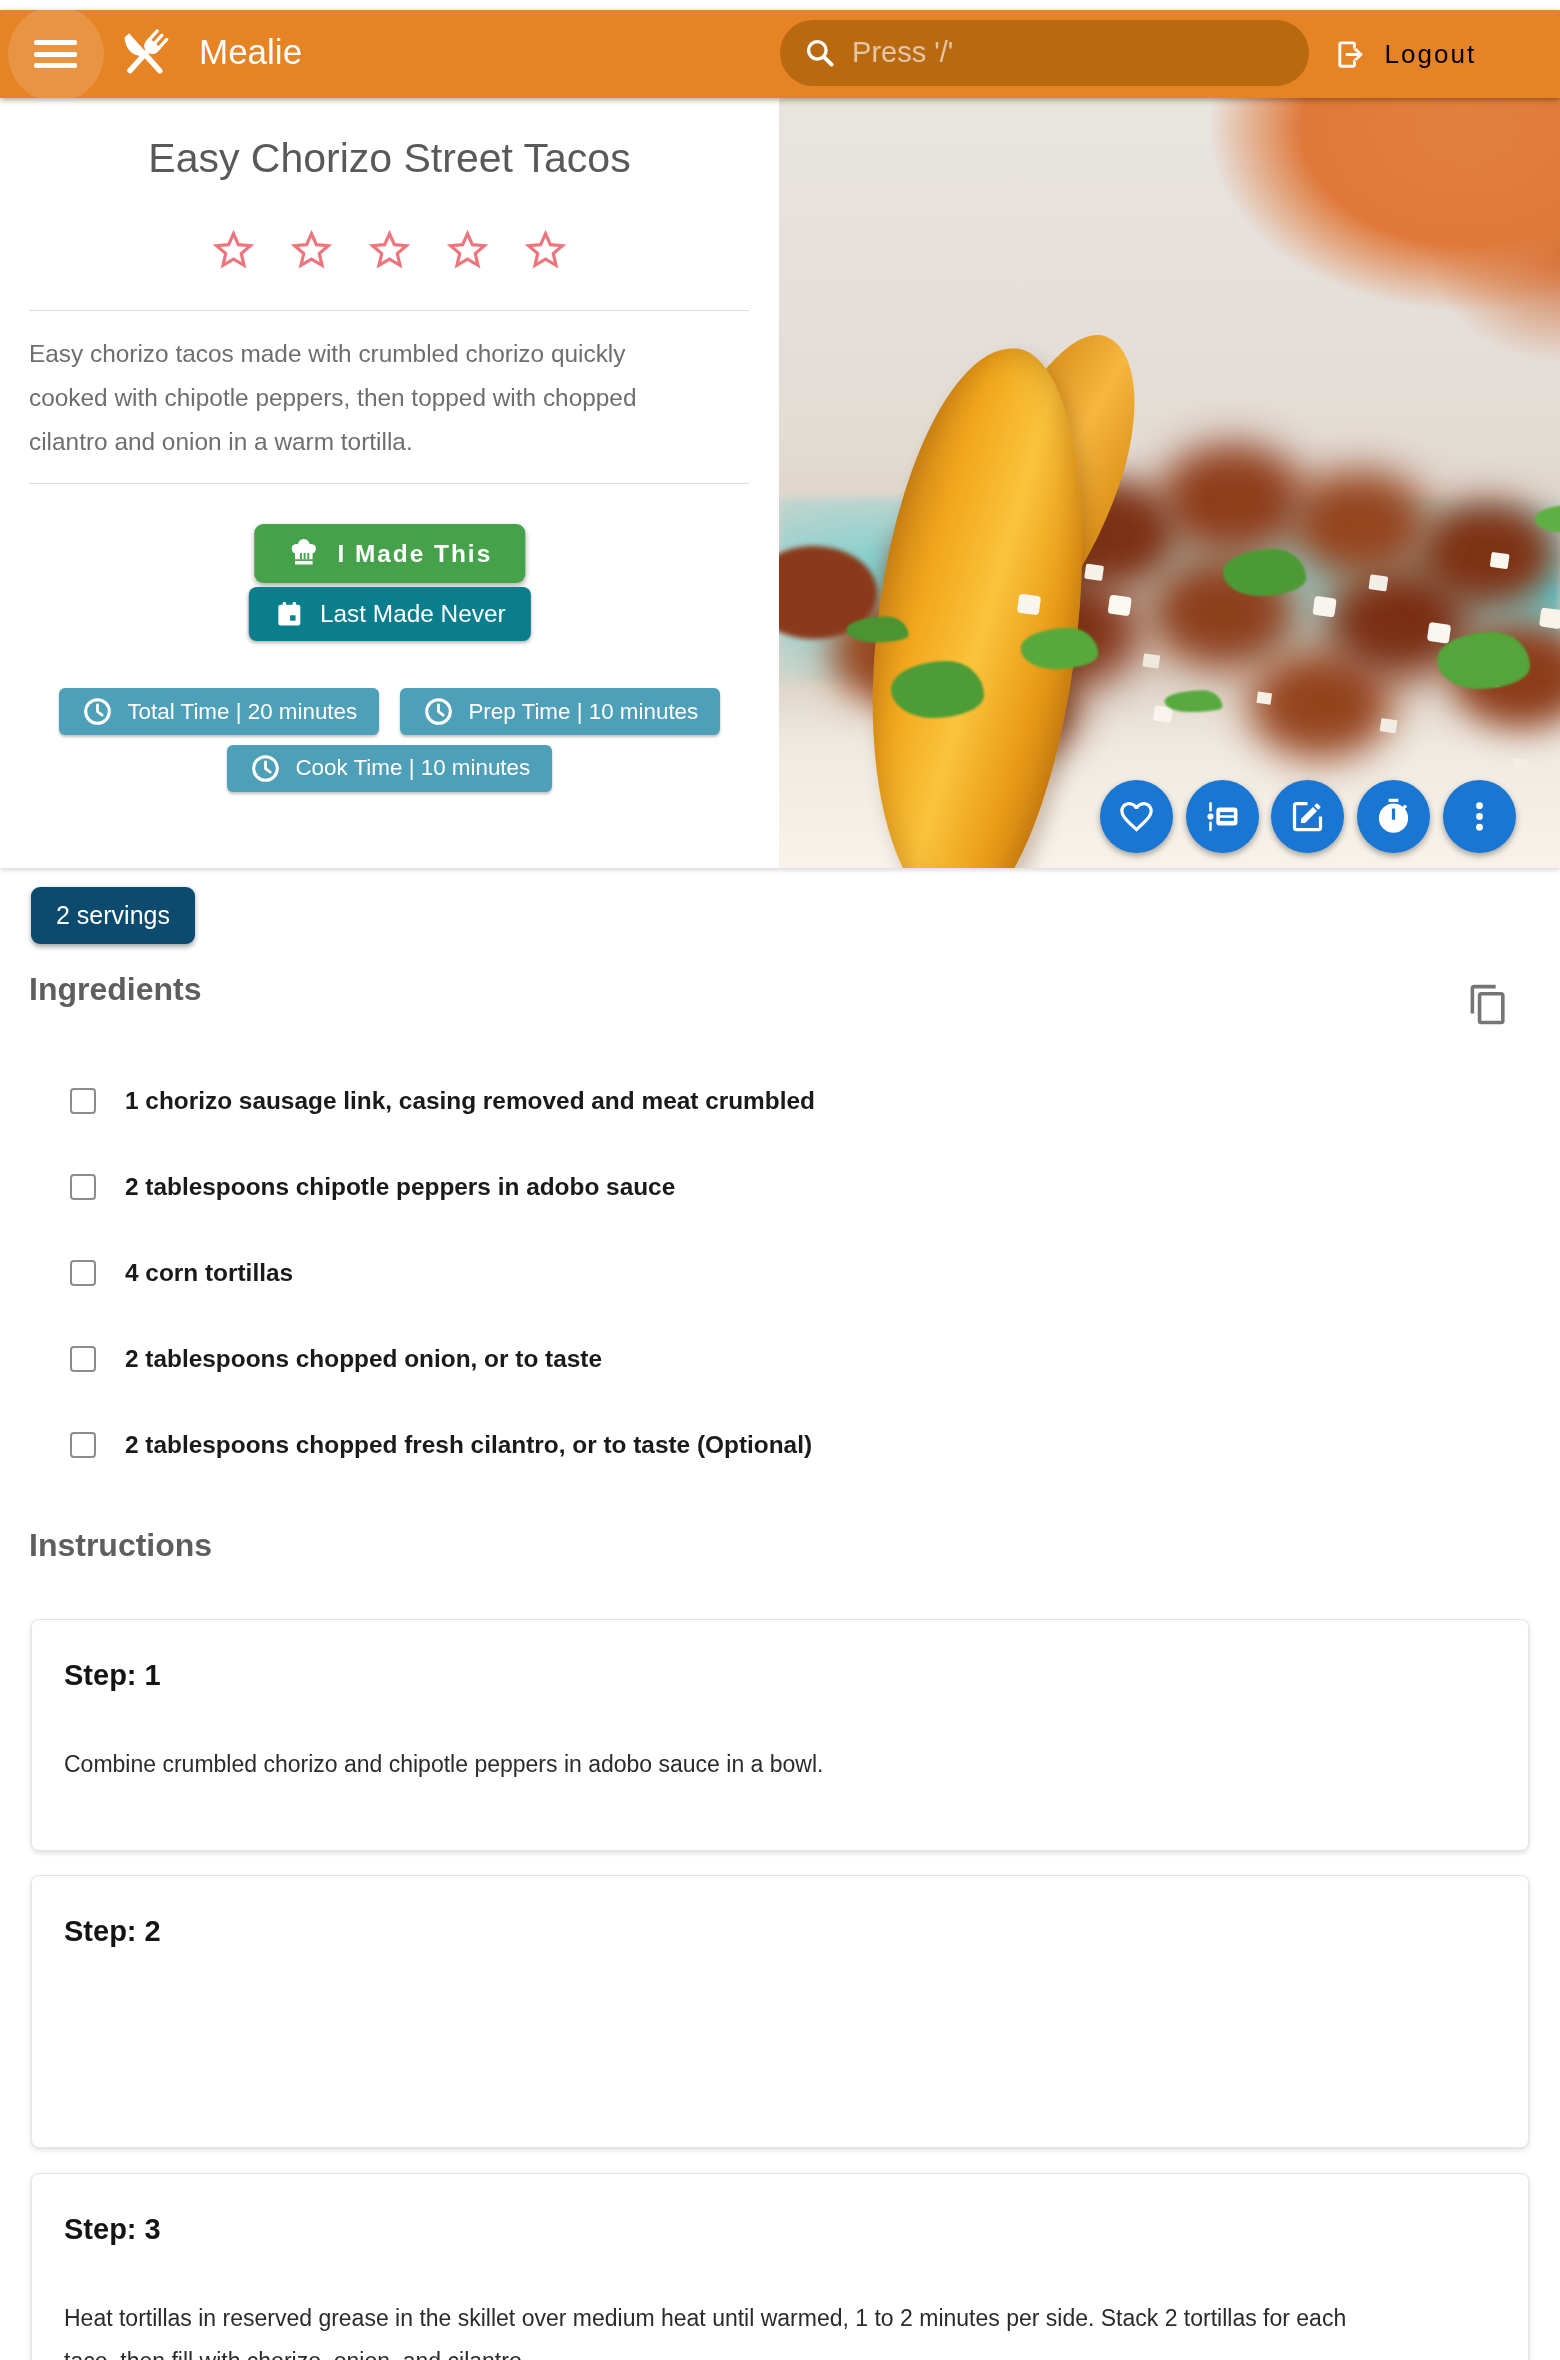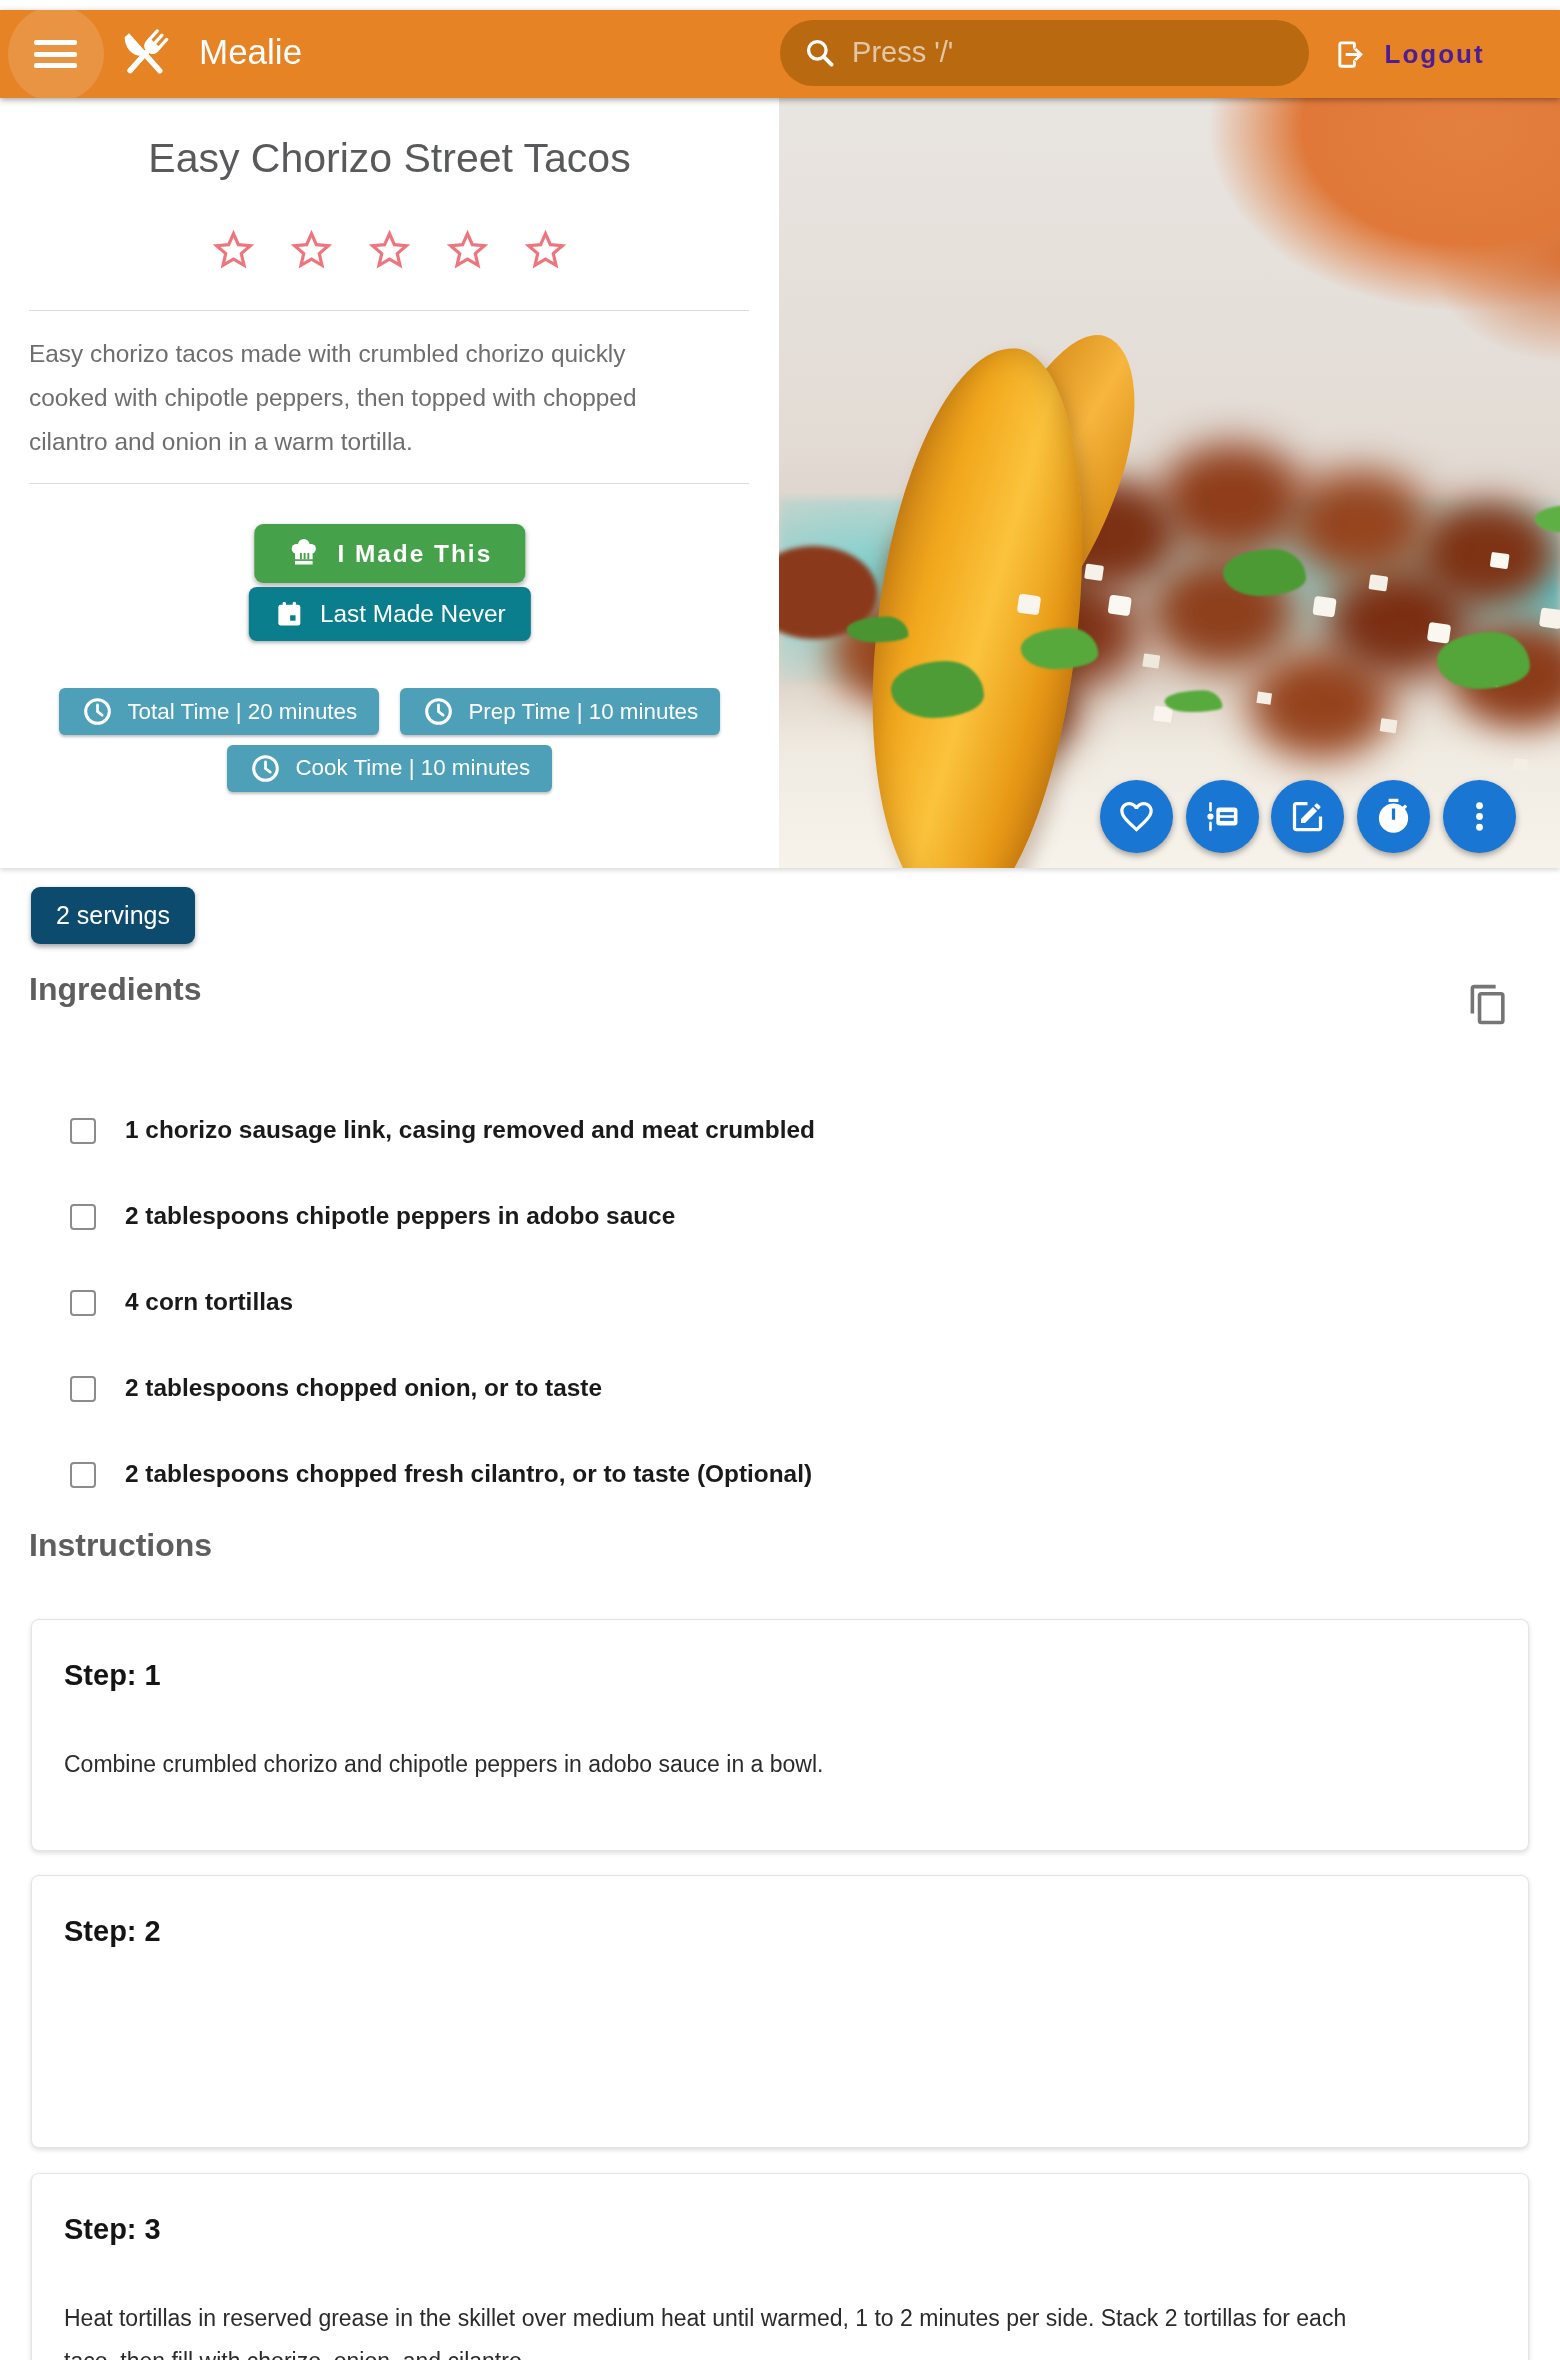--- a/index.html
+++ b/index.html
@@ -34,21 +34,21 @@
   .searchbar input {
     flex:1; margin-left:15.6px; background:transparent; border:none; outline:none;
     color:rgba(255,255,255,.9); font-size:29px; font-family:"Liberation Sans", sans-serif;
   }
   .searchbar input::placeholder { color:rgba(255,255,255,.62); }
   .logout-btn {
     position:absolute; left:1334px; top:0; height:88px; display:flex; align-items:center; gap:15.6px;
     background:transparent; border:none; cursor:pointer;
   }
   .logout-btn .logout-label {
-    color:#4c1d95; font-size:26px; font-weight:700; letter-spacing:2px;
+    color:#000000; font-size:26px; font-weight:400; letter-spacing:2px;
   }
 
   
   .hero { position:absolute; top:88px; left:0; width:1560px; height:780px; background:#fff;
           box-shadow:0 2.9px 4.9px rgba(0,0,0,.15); }
   .left-col { position:absolute; left:0; top:0; width:779px; height:780px; background:#fff; }
   .recipe-title {
     position:absolute; top:47px; left:0; width:100%; text-align:center;
     font-size:41px; font-weight:400; color:#58595b;
   }
@@ -155,21 +155,21 @@
   }
   .section-heading { position:absolute; left:29px; font-size:32px; font-weight:700; color:#5e5e5e; }
   .h-ingredients { top:971px; }
   .h-instructions { top:1527px; }
   .copy-btn {
     position:absolute; left:1453px; top:969px; width:70px; height:70px;
     background:transparent; border:none; cursor:pointer;
     display:flex; align-items:center; justify-content:center;
   }
   .ingredient-list { position:absolute; top:1058px; left:70px; width:1414px; }
-  .ingredient-row { height:86px; display:flex; align-items:flex-end; cursor:pointer; }
+  .ingredient-row { height:86px; display:flex; align-items:center; cursor:pointer; }
   .checkbox {
     width:26px; height:26px; border:2.9px solid #8c8c8c; border-radius:3.9px; background:#fff;
     flex:0 0 auto; cursor:pointer;
   }
   .ingredient-label { margin-left:29px; font-size:24.4px; font-weight:700; color:#1a1a1a; }
 
   .step-card {
     position:absolute; left:31px; width:1498px; background:#fff;
     border:1px solid #e4e4e4; border-radius:7.8px;
     box-shadow:0 2px 4.9px rgba(0,0,0,.14);

